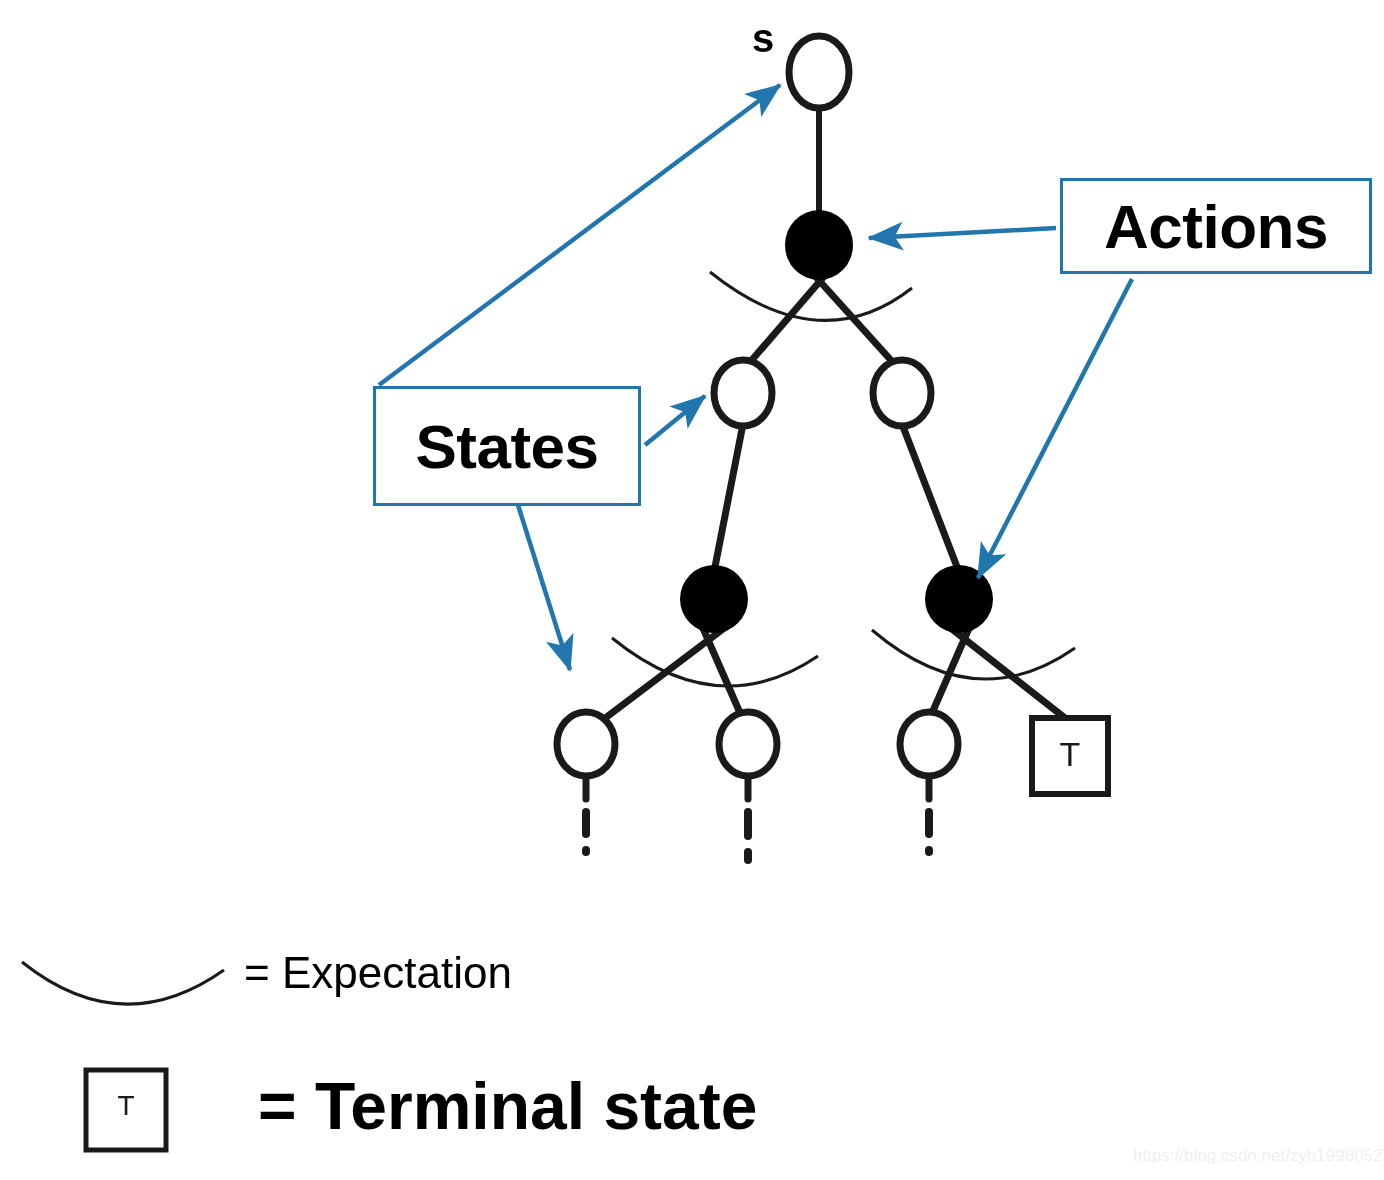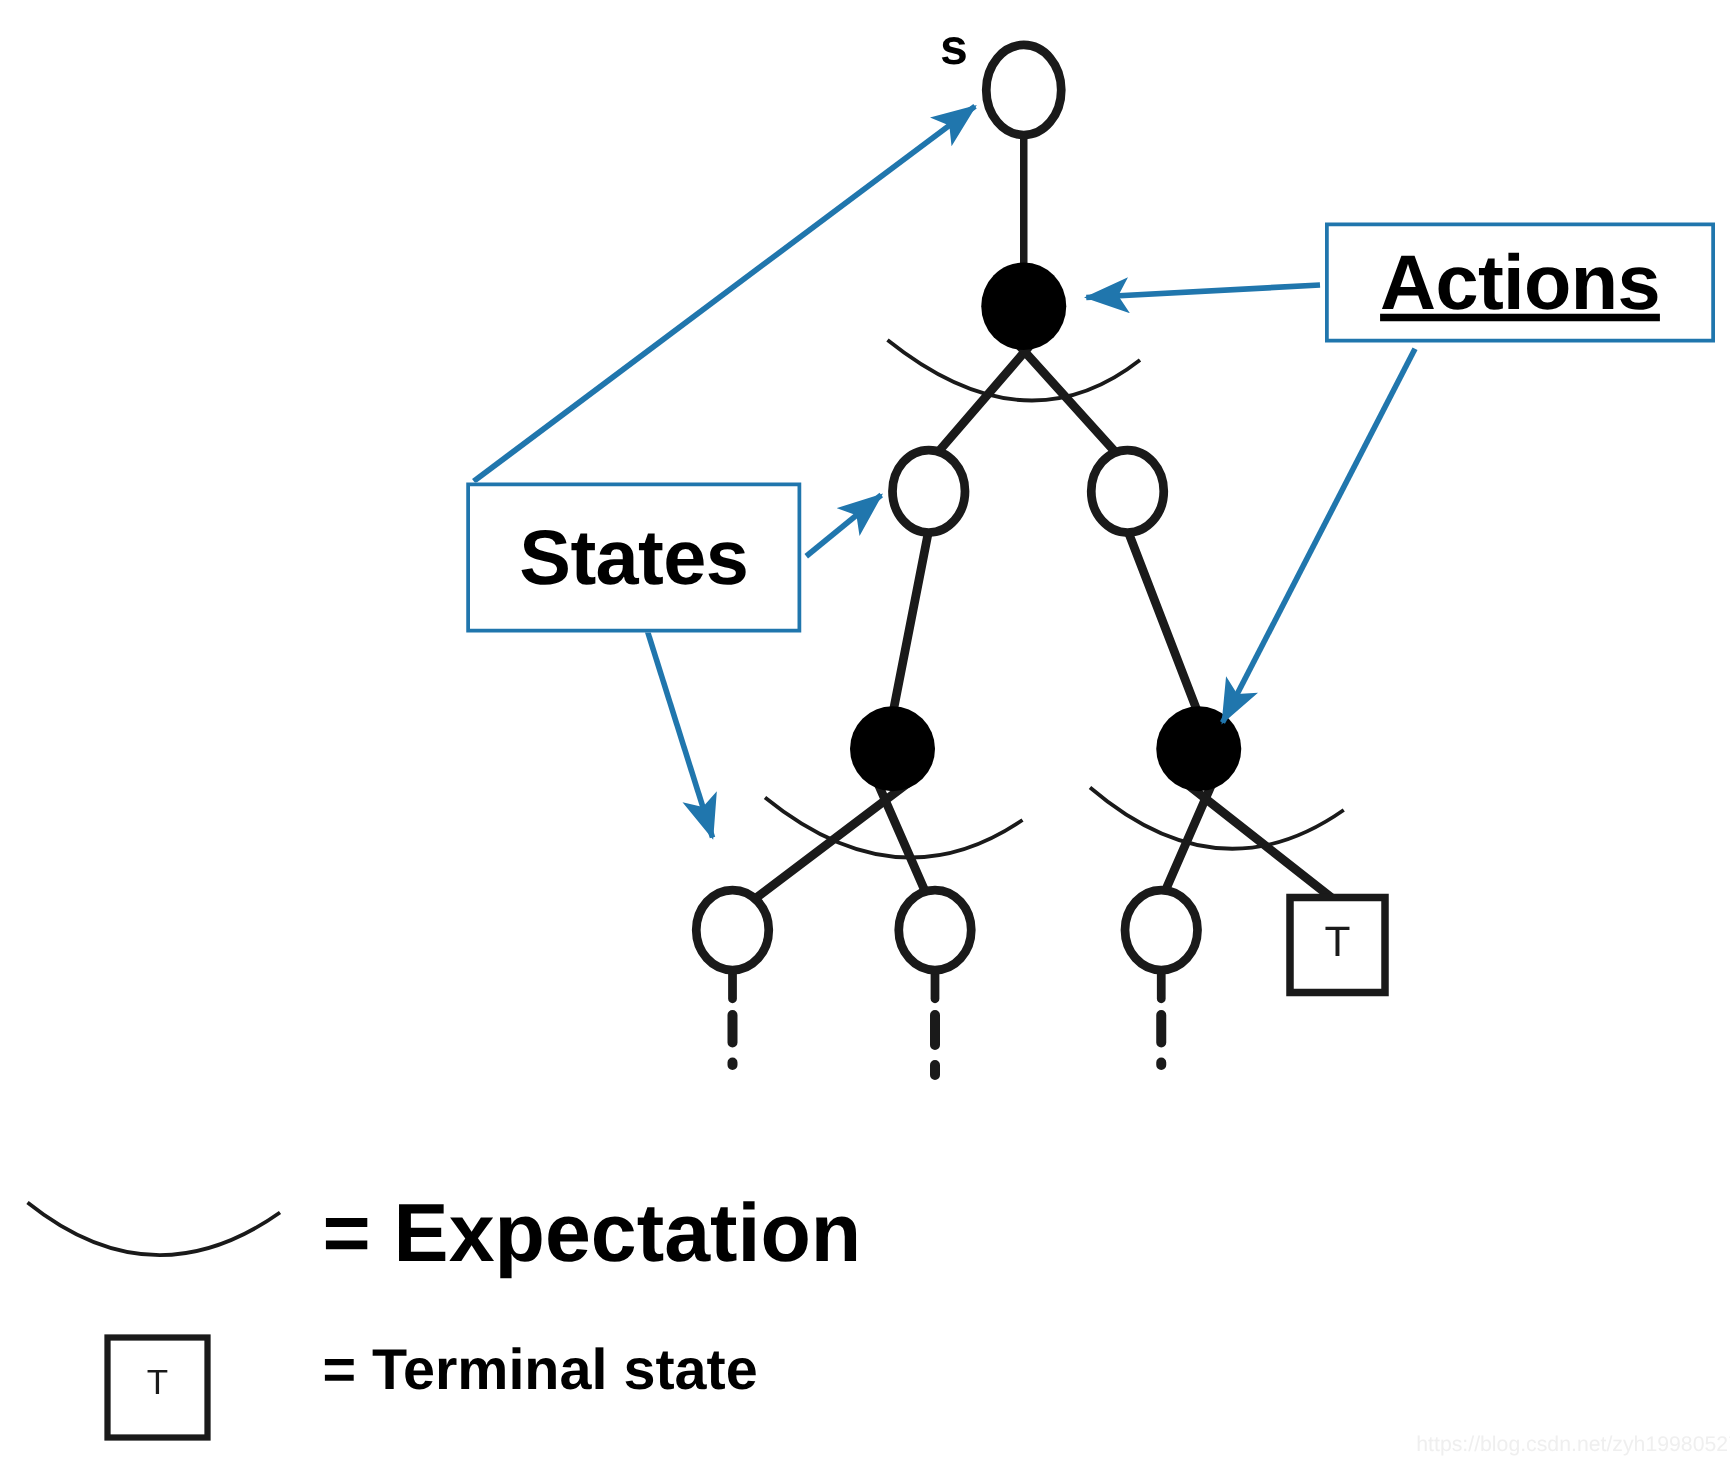--- a/index.html
+++ b/index.html
@@ -36,40 +36,39 @@
     align-items: center;
     justify-content: center;
     font-weight: bold;
     color: #000000;
     letter-spacing: -0.5px;
   }
   #actions-box {
     left: 1060px; top: 178px;
     width: 312px; height: 96px;
     font-size: 62px;
-    text-decoration: underline;
   }
   #states-box {
     left: 373px; top: 386px;
     width: 268px; height: 120px;
     font-size: 62px;
   }
   .legend-text {
     position: absolute;
     color: #000000;
     white-space: nowrap;
   }
   #legend-expectation-text {
-    left: 258px; top: 948px;
-    font-size: 66px;
-    font-weight: bold;
+    left: 244px; top: 948px;
+    font-size: 44px;
+    font-weight: normal;
   }
   #legend-terminal-text {
     left: 258px; top: 1068px;
-    font-size: 46px;
+    font-size: 66px;
     font-weight: bold;
   }
   #root-state-label {
     position: absolute;
     left: 752px; top: 16px;
     font-size: 40px;
     font-weight: bold;
     color: #000000;
   }
   .t-glyph {

